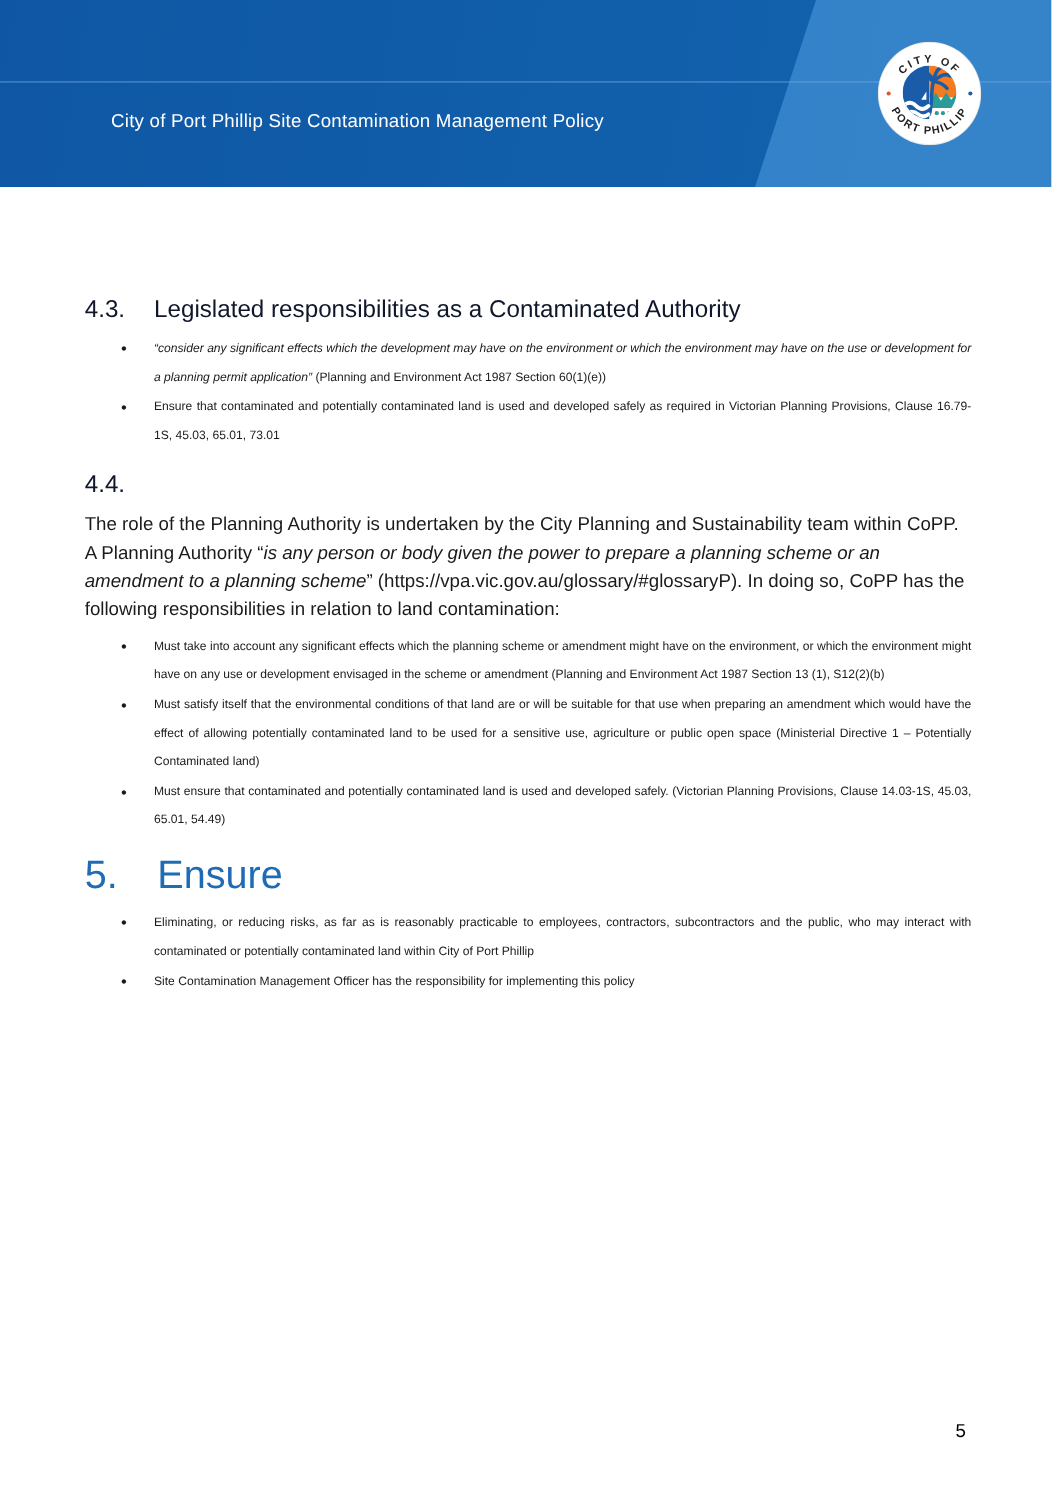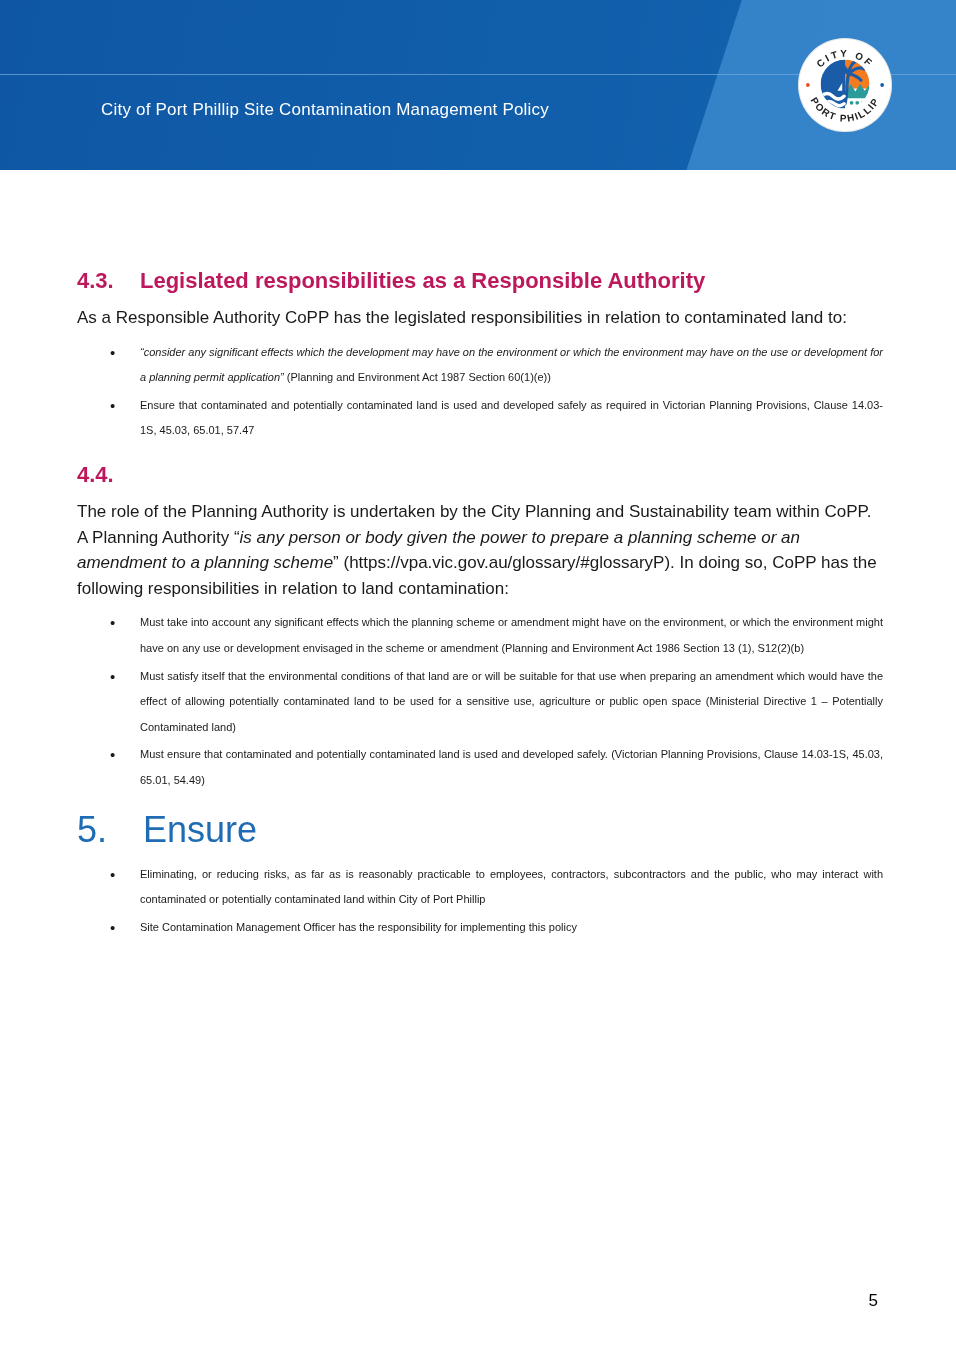--- a/index.html
+++ b/index.html
@@ -26,21 +26,21 @@
     background:linear-gradient(100deg,var(--header-light) 0%,var(--header-light2) 90%);
     clip-path:polygon(77.6% 0,100% 0,100% 100%,71.8% 100%);}
   .header-line{position:absolute;left:0;top:74px;width:100%;height:1px;
     background:var(--header-line);opacity:.75;}
   .header-title{position:absolute;left:77px;top:100px;font-size:17px;color:#ffffff;letter-spacing:.2px;margin-left:24px;}
   .logo{position:absolute;left:798px;top:38px;width:94px;height:94px;}
   .logo svg{display:block;width:94px;height:94px;}
 
   
   .content{position:absolute;left:77px;top:268px;width:806px;}
-  h2.sec{font-size:22px;line-height:26px;font-weight:bold;color:#be185d;display:flex;margin:0 0 11px 0;}
+  h2.sec{font-size:22px;line-height:26px;font-weight:normal;color:#0f172a;display:flex;margin:0 0 11px 0;}
   h2.sec .num{flex:0 0 63px;}
   h2.sec.gap-top{margin-top:18px;}
   h1.sec{font-size:36px;line-height:40px;font-weight:normal;color:var(--heading-accent);display:flex;margin:16px 0 12px 0;}
   h1.sec .num{flex:0 0 66px;}
   p.body{font-size:17px;line-height:25.6px;margin:0 0 9px 0;}
   .bullets{margin:0 0 9px 0;}
   .bullet{display:flex;margin:0 0 2px 0;}
   .bullet .dot{flex:0 0 30px;margin-left:33px;font-size:15px;line-height:25.6px;}
   .bullet .btext{flex:1;font-size:11px;line-height:25.6px;text-align:justify;}
   .italic{font-style:italic;}
@@ -103,44 +103,43 @@
         <circle cx="10.5" cy="50" r="2" fill="#e8502a"></circle>
         <circle cx="89.5" cy="50" r="2" fill="#1a5ca8"></circle>
       </svg>
     </div>
   </div>
 
   <div class="content">
 
     <h2 class="sec">
       <span class="num">4.3.</span>
-      <span class="ttl">Legislated responsibilities as a Responsible Authority</span>
+      <span class="ttl">Legislated responsibilities as a Contaminated Authority</span>
     </h2>
-    <p class="body">As a Responsible Authority CoPP has the legislated responsibilities in relation to contaminated land to:</p>
 
     <div class="bullets">
       <div class="bullet">
         <span class="dot">•</span>
         <div class="btext"><span class="italic">“consider any significant effects which the development may have on the environment or which the environment may have on the use or development for a planning permit application”</span><span> (Planning and Environment Act 1987 Section 60(1)(e))</span></div>
       </div>
       <div class="bullet">
         <span class="dot">•</span>
-        <div class="btext">Ensure that contaminated and potentially contaminated land is used and developed safely as required in Victorian Planning Provisions, Clause 14.03-1S, 45.03, 65.01, 57.47</div>
+        <div class="btext">Ensure that contaminated and potentially contaminated land is used and developed safely as required in Victorian Planning Provisions, Clause 16.79-1S, 45.03, 65.01, 73.01</div>
       </div>
     </div>
 
     <h2 class="sec gap-top">
       <span class="num">4.4.</span>
     </h2>
     <p class="body"><span>The role of the Planning Authority is undertaken by the City Planning and Sustainability team within CoPP. A Planning Authority “</span><span class="italic">is any person or body given the power to prepare a planning scheme or an amendment to a planning scheme</span><span>” (https://vpa.vic.gov.au/glossary/#glossaryP). In doing so, CoPP has the following responsibilities in relation to land contamination:</span></p>
 
     <div class="bullets">
       <div class="bullet">
         <span class="dot">•</span>
-        <div class="btext">Must take into account any significant effects which the planning scheme or amendment might have on the environment, or which the environment might have on any use or development envisaged in the scheme or amendment (Planning and Environment Act 1986 Section 13 (1), S12(2)(b)</div>
+        <div class="btext">Must take into account any significant effects which the planning scheme or amendment might have on the environment, or which the environment might have on any use or development envisaged in the scheme or amendment (Planning and Environment Act 1987 Section 13 (1), S12(2)(b)</div>
       </div>
       <div class="bullet">
         <span class="dot">•</span>
         <div class="btext">Must satisfy itself that the environmental conditions of that land are or will be suitable for that use when preparing an amendment which would have the effect of allowing potentially contaminated land to be used for a sensitive use, agriculture or public open space (Ministerial Directive 1 – Potentially Contaminated land)</div>
       </div>
       <div class="bullet">
         <span class="dot">•</span>
         <div class="btext">Must ensure that contaminated and potentially contaminated land is used and developed safely. (Victorian Planning Provisions, Clause 14.03-1S, 45.03, 65.01, 54.49)</div>
       </div>
     </div>

